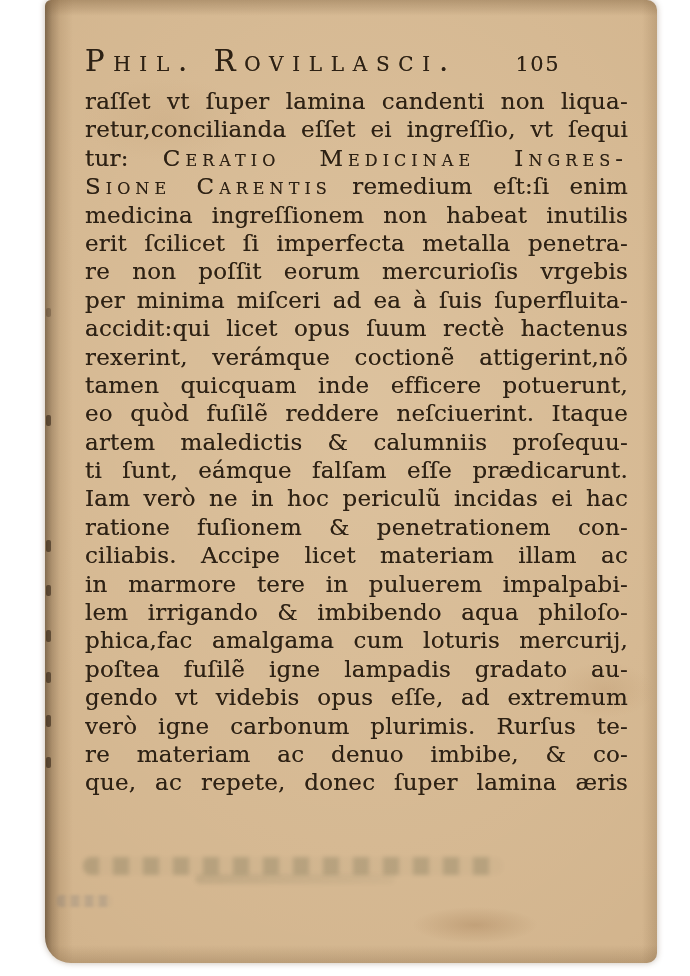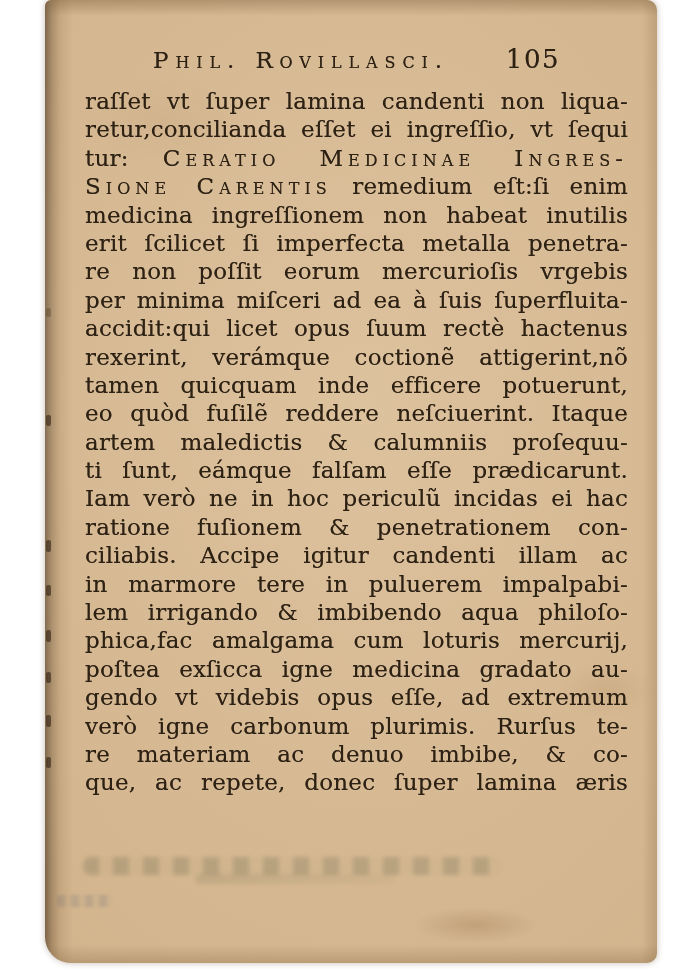--- a/index.html
+++ b/index.html
@@ -22,29 +22,28 @@
       radial-gradient(ellipse 120px 60px at 120px 120px, rgba(170,130,85,0.14), rgba(170,130,85,0) 70%),
       #d3b58e;
     box-shadow: 0 0 6px rgba(90,60,30,0.35);
   }
   .header{
     position:absolute;left:40px;top:44px;width:543px;height:30px;
     display:flex;justify-content:space-between;align-items:baseline;
     color:#2d2114;
   }
   .running-title{
-    margin-left:68px;
     font-variant:small-caps;
     letter-spacing:0.30em;
-    font-size:23px;
+    font-size:29px;
     text-shadow:0 0 0.6px rgba(45,33,20,0.6);
   }
   .page-number{
     margin-right:68px;
-    font-size:26px;letter-spacing:1.5px;
+    font-size:21px;letter-spacing:1.5px;
     text-shadow:0 0 0.6px rgba(45,33,20,0.6);
   }
   .body-text{
     position:absolute;left:40px;top:87px;width:543px;
     color:#2d2114;
     font-size:23px;
   }
   .line{
     height:28.4px;line-height:28.4px;
     overflow:hidden;
@@ -98,25 +97,25 @@
       <div class="line"><span>re non poſſit eorum mercurioſis vrgebis</span></div>
       <div class="line"><span>per minima miſceri ad ea à ſuis ſuperfluita-</span></div>
       <div class="line"><span>accidit:qui licet opus ſuum rectè hactenus</span></div>
       <div class="line"><span>rexerint, verámque coctionẽ attigerint,nõ</span></div>
       <div class="line"><span>tamen quicquam inde efficere potuerunt,</span></div>
       <div class="line"><span>eo quòd fuſilẽ reddere neſciuerint. Itaque</span></div>
       <div class="line"><span>artem maledictis &amp; calumniis proſequu-</span></div>
       <div class="line"><span>ti ſunt, eámque falſam eſſe prædicarunt.</span></div>
       <div class="line"><span>Iam verò ne in hoc periculũ incidas ei hac</span></div>
       <div class="line"><span>ratione fuſionem &amp; penetrationem con-</span></div>
-      <div class="line"><span>ciliabis. Accipe igitur candenti illam ac</span></div>
+      <div class="line"><span>ciliabis. Accipe licet materiam illam ac</span></div>
       <div class="line"><span>in marmore tere in puluerem impalpabi-</span></div>
       <div class="line"><span>lem irrigando &amp; imbibendo aqua philoſo-</span></div>
       <div class="line"><span>phica,fac amalgama cum loturis mercurij,</span></div>
-      <div class="line"><span>poſtea exſicca igne medicina gradato au-</span></div>
+      <div class="line"><span>poſtea fuſilẽ igne lampadis gradato au-</span></div>
       <div class="line"><span>gendo vt videbis opus eſſe, ad extremum</span></div>
       <div class="line"><span>verò igne carbonum plurimis. Rurſus te-</span></div>
       <div class="line"><span>re materiam ac denuo imbibe, &amp; co-</span></div>
       <div class="line"><span>que, ac repete, donec ſuper lamina æris</span></div>
     </div>
 
   <div class="edge-mark" style="left:1px;top:308px;height:9px;opacity:.45;"></div>
   <div class="edge-mark" style="left:1px;top:415px;height:11px;"></div>
   <div class="edge-mark" style="left:1px;top:540px;height:12px;"></div>
   <div class="edge-mark" style="left:1px;top:585px;height:11px;"></div>

